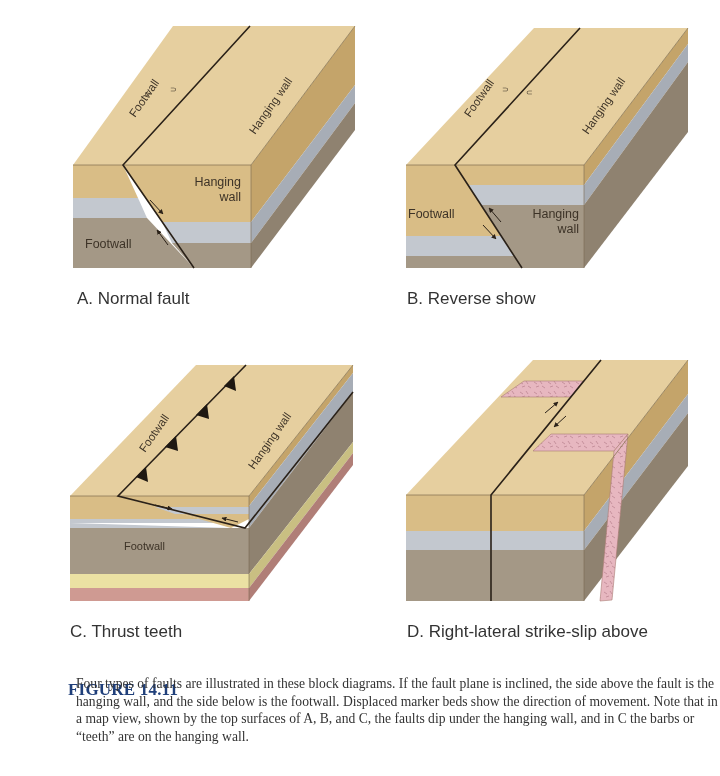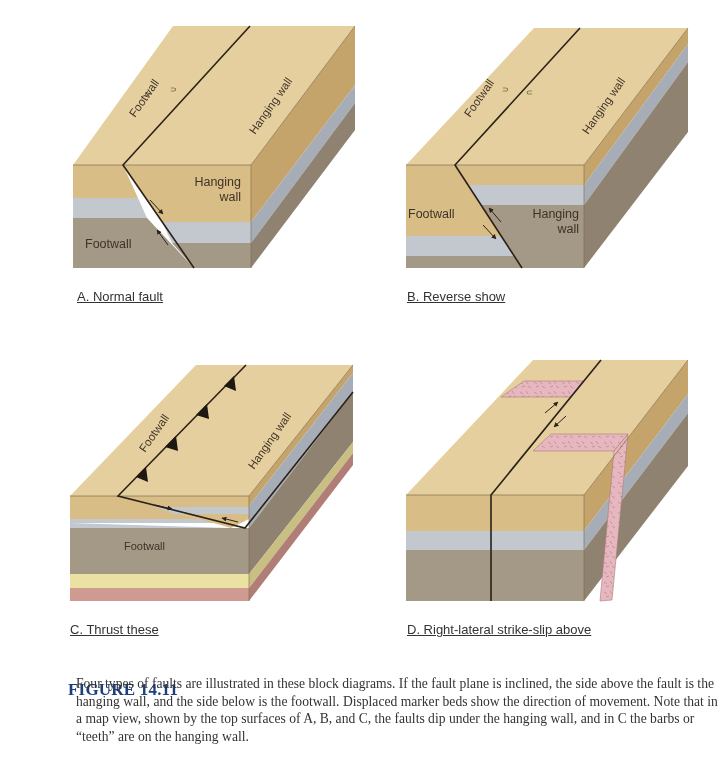--- a/index.html
+++ b/index.html
@@ -1,18 +1,18 @@
 <!DOCTYPE html>
 <html><head>
 <meta charset="utf-8">
 <style>
   html, body { margin: 0; padding: 0; background: #ffffff; }
   body { width: 720px; height: 776px; position: relative; overflow: hidden; font-family: "Liberation Sans", sans-serif; }
   #figure { position: absolute; left: 0; top: 0; width: 720px; height: 776px; }
-  .panel-caption { position: absolute; font-family: "Liberation Sans", sans-serif; font-size: 13px; color: #333; white-space: nowrap; text-decoration: underline; }
+  .panel-caption { position: absolute; font-family: "Liberation Sans", sans-serif; font-size: 17px; color: #333; white-space: nowrap; }
   .fig-title { position: absolute; left: 68px; top: 652px; font-family: "Liberation Serif", serif; font-weight: bold; font-size: 17px; color: #1f3f7a; letter-spacing: 0.2px; margin-top: 28px; }
   .fig-body { position: absolute; left: 76px; top: 675px; width: 650px; font-family: "Liberation Serif", serif; font-size: 13.6px; line-height: 17.6px; color: #333; }
   svg text { font-family: "Liberation Sans", sans-serif; fill: #3d3327; }
 </style>
 </head>
 <body>
 
 <div id="figure">
 
   <svg width="720" height="650" viewBox="0 0 720 650" style="position:absolute;left:0;top:0">
@@ -143,18 +143,18 @@
 
       <polyline points="601,360 491,495 491,601" fill="none" stroke="#2a2118" stroke-width="1.6"></polyline>
 
       <line x1="545" y1="413" x2="558" y2="402" stroke="#2a2118" stroke-width="1" marker-end="url(#ah)"></line>
       <line x1="566" y1="416" x2="554" y2="427" stroke="#2a2118" stroke-width="1" marker-end="url(#ah)"></line>
     </g>
   </svg>
 
   <div class="panel-caption" style="left:77px;top:289px">A. Normal fault</div>
   <div class="panel-caption" style="left:407px;top:289px">B. Reverse show</div>
-  <div class="panel-caption" style="left:70px;top:622px">C. Thrust these</div>
+  <div class="panel-caption" style="left:70px;top:622px">C. Thrust teeth</div>
   <div class="panel-caption" style="left:407px;top:622px">D. Right-lateral strike-slip above</div>
 
   <div class="fig-title">FIGURE 14.11</div>
   <div class="fig-body">Four types of faults are illustrated in these block diagrams. If the fault plane is inclined, the side above the fault is the hanging wall, and the side below is the footwall. Displaced marker beds show the direction of movement. Note that in a map view, shown by the top surfaces of A, B, and C, the faults dip under the hanging wall, and in C the barbs or “teeth” are on the hanging wall.</div>
 </div>
 
 </body></html>

